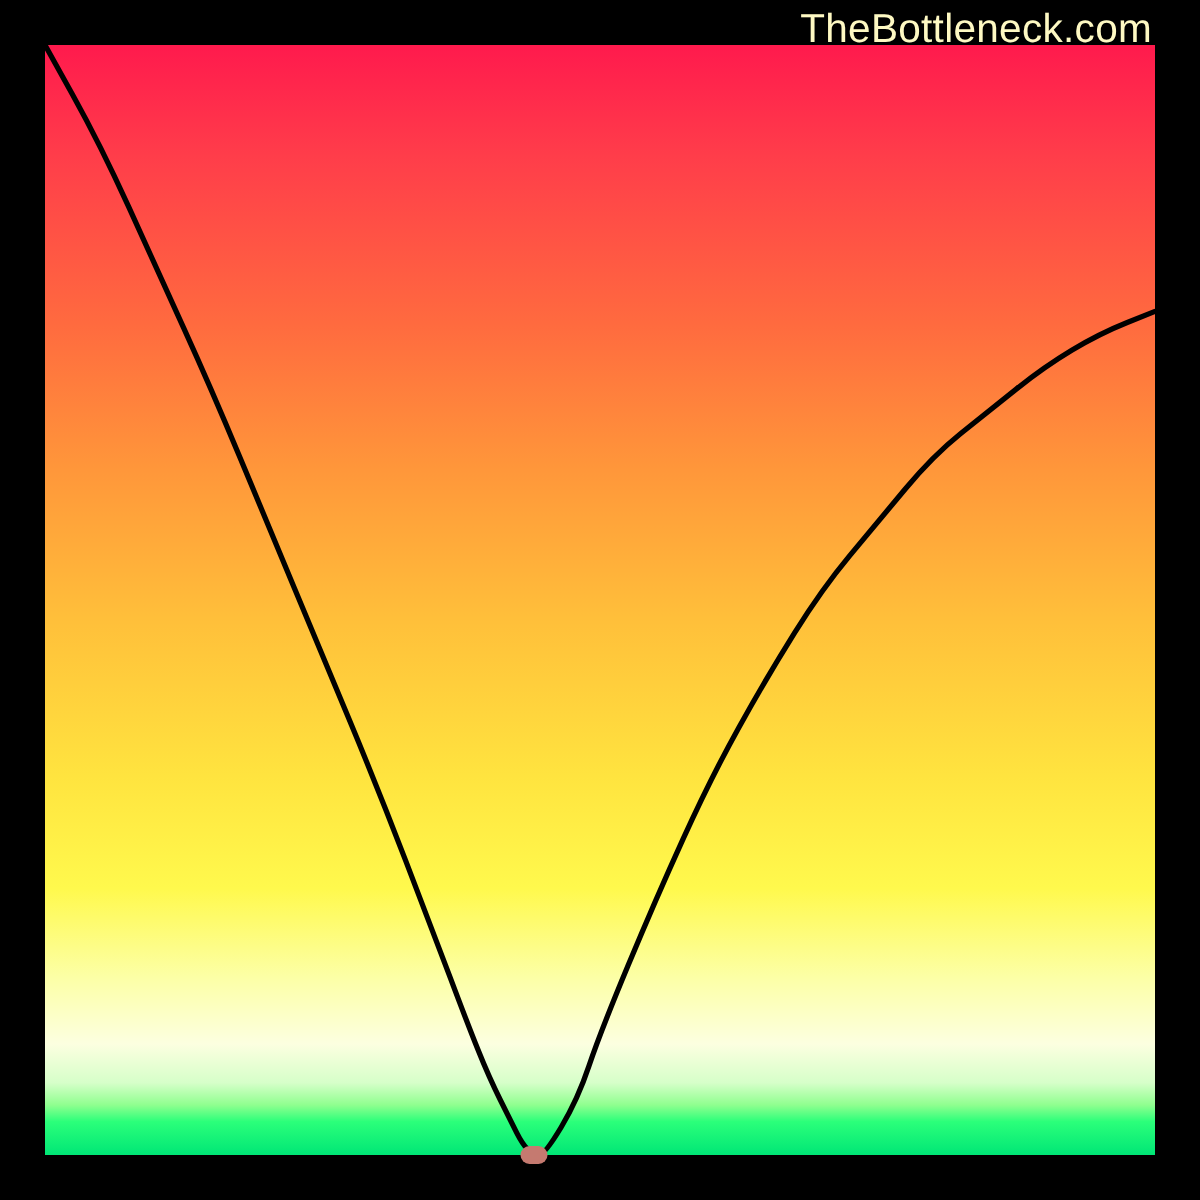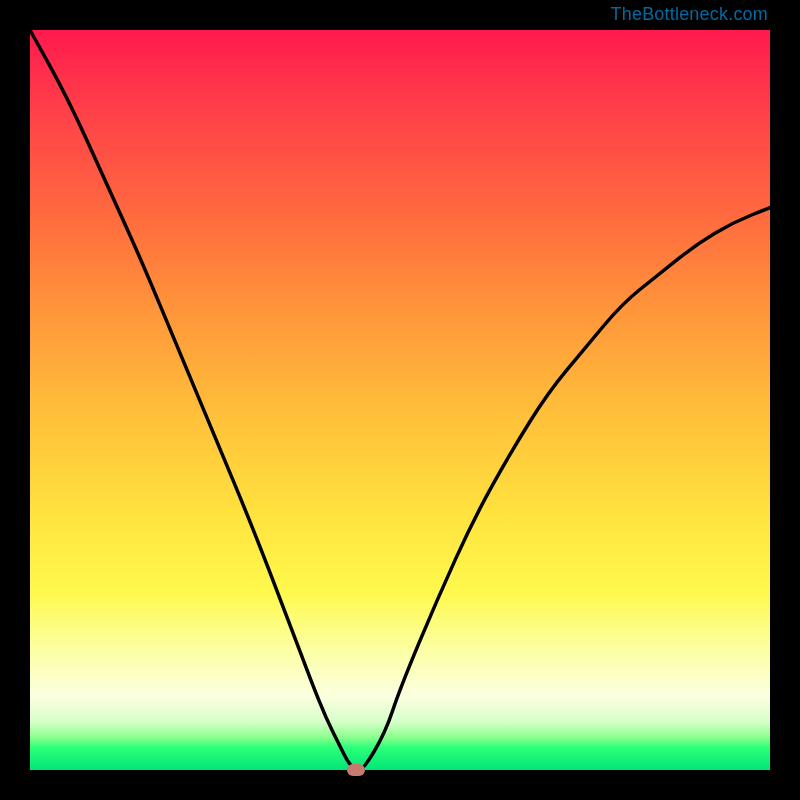--- a/index.html
+++ b/index.html
@@ -40,22 +40,22 @@
       #d6ffc9 93.5%,
       #8fff8f 95.5%,
       #2bff7a 97%,
       #00e676 100%
     );
   }
   .watermark {
     position: absolute;
     top: 4px;
     right: 32px;
-    color: #0369a1;
-    font-size: 18px;
+    color: #fef9c3;
+    font-size: 27px;
     font-weight: 500;
     letter-spacing: 0.2px;
     user-select: none;
   }
   svg.curve {
     position: absolute;
     left: 0;
     top: 0;
     width: 740px;
     height: 740px;

